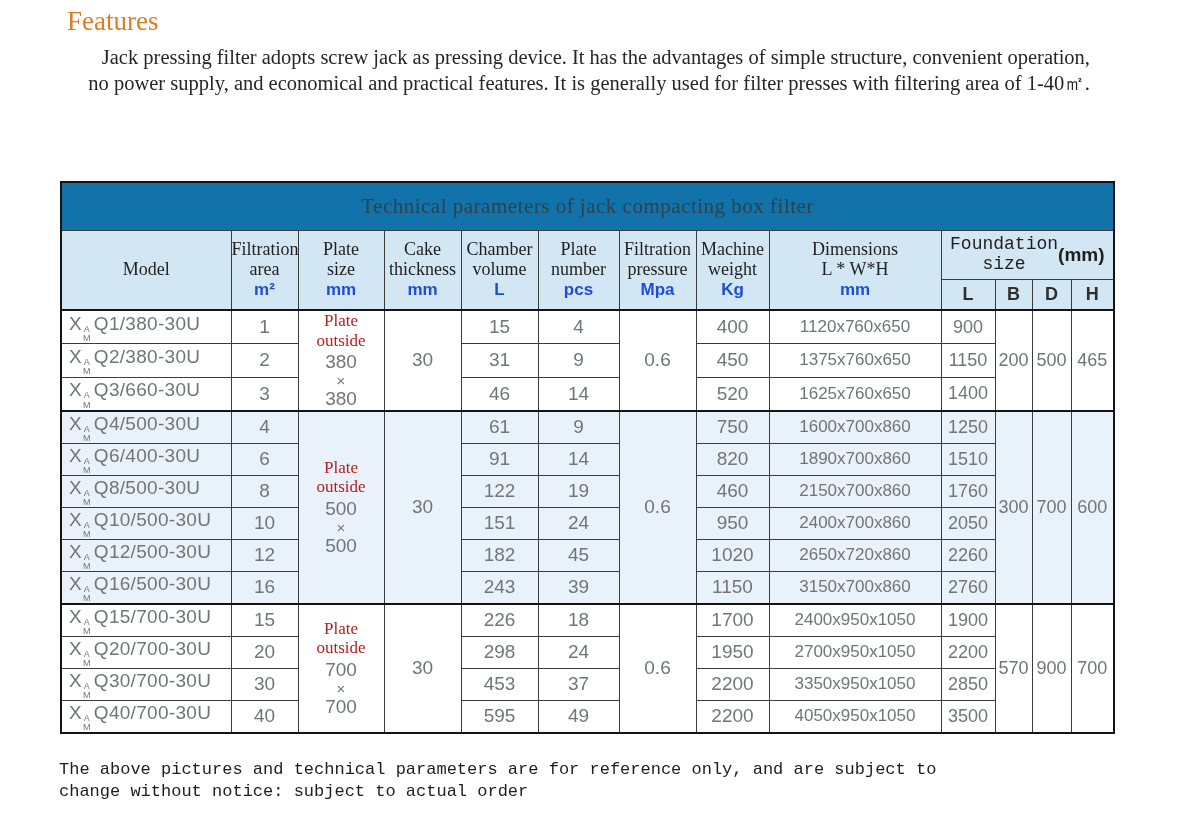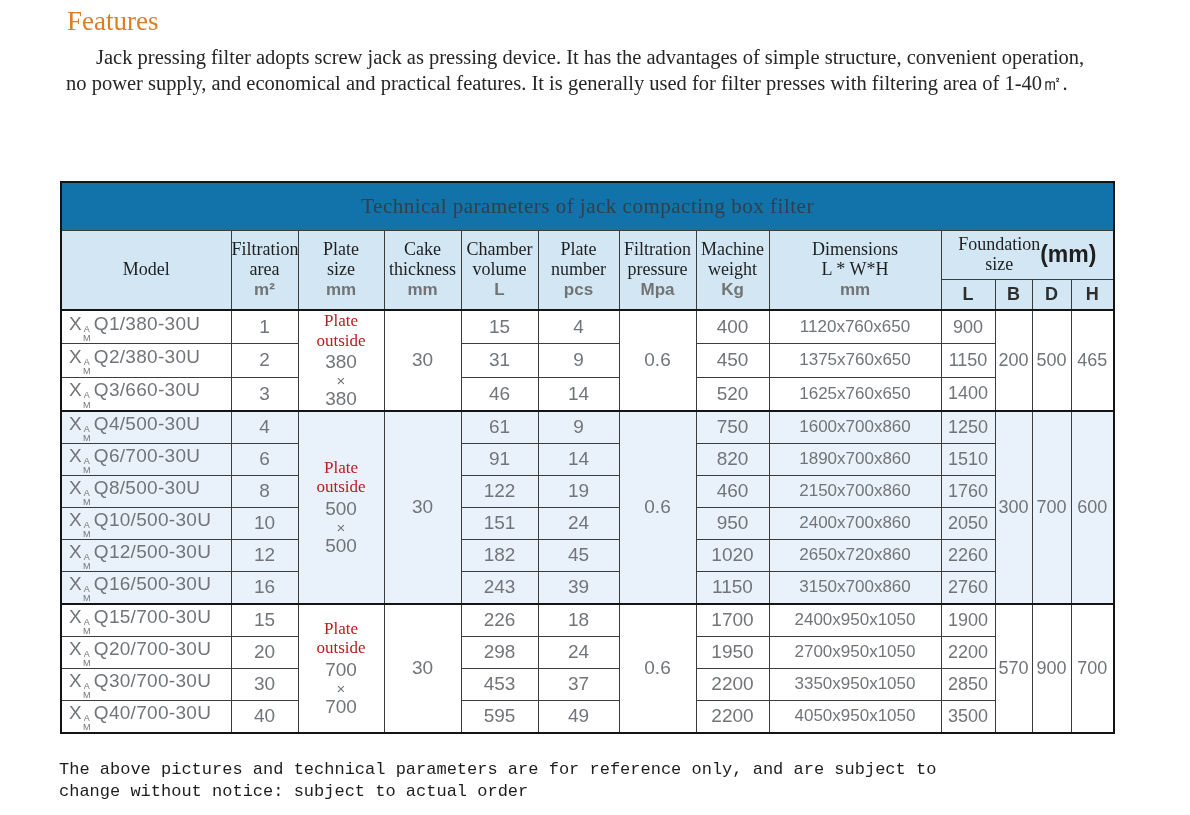--- a/index.html
+++ b/index.html
@@ -7,21 +7,21 @@
     width:1190px;height:815px;position:relative;background:#ffffff;
     font-family:"Liberation Serif", serif;overflow:hidden;
   }
   .features-heading{
     position:absolute;left:63px;top:2px;margin:4px;
     font-family:"Liberation Serif", serif;font-weight:normal;
     font-size:27px;color:#dd7d26;
   }
   .intro{
     position:absolute;left:66px;top:44px;width:1024px;margin:0;
-    font-size:20.5px;line-height:1.28;color:#262626;text-indent:30px;
+    font-size:20.5px;line-height:1.28;color:#262626;text-indent:30px;text-align:right;
   }
   .spec-table{
     position:absolute;left:60px;top:181px;width:1053px;
     border-collapse:collapse;table-layout:fixed;
     border:2px solid #141414;
   }
   .spec-table th,.spec-table td{
     border:1px solid #3c3c3c;padding:0;overflow:hidden;text-align:center;
   }
   .title-bar{
@@ -36,29 +36,29 @@
     font-size:18px;color:#1f1f1f;line-height:1.1;
   }
   .sub-row th{
     background:#d2e6f4;height:29px;
     font-family:"Liberation Sans", sans-serif;font-weight:bold;
     font-size:18px;color:#2e2e2e;
   }
   .hlabel{white-space:pre-line;}
   .hunit{
     font-family:"Liberation Sans", sans-serif;font-weight:bold;
-    font-size:17px;color:#737373;margin-top:2px;
+    font-size:17px;color:#1d4ed8;margin-top:2px;
   }
   .foundation-head .flabel{
-    display:inline-block;white-space:pre-line;vertical-align:middle;font-size:18px;
+    display:inline-block;white-space:pre-line;vertical-align:middle;font-size:18px;font-family:Liberation Mono, monospace;
   }
   .foundation-head .fsuffix{
     display:inline-block;vertical-align:middle;
     font-family:"Liberation Sans", sans-serif;font-weight:bold;
-    font-size:23px;color:#1f1f1f;
+    font-size:19px;color:#1f1f1f;
   }
   tbody td{
     height:31px;vertical-align:middle;
     font-family:"Liberation Sans", sans-serif;
     font-size:19px;color:#717579;
   }
   tr.g-white td{background:#ffffff;}
   tr.g-blue td{background:#e9f2fa;}
   tbody tr.group-start td{border-top:2px solid #141414;}
   td.model{text-align:left;padding-left:7px;letter-spacing:.3px;}
@@ -232,21 +232,21 @@
           <td class="dims-cell">1600x700x860</td>
           <td class="fl-cell">1250</td>
           <td class="fb-cell" rowspan="6">300</td>
           <td class="fd-cell" rowspan="6">700</td>
           <td class="fh-cell" rowspan="6">600</td>
         </tr>
         <tr class="g-blue">
           <td class="model"><span>X</span><span class="stack">
               <span>A</span>
               <span>M</span>
-            </span><span>Q6/700-30U</span></td>
+            </span><span>Q6/400-30U</span></td>
           <td>6</td>
           <td>91</td>
           <td>14</td>
           <td>820</td>
           <td class="dims-cell">1890x700x860</td>
           <td class="fl-cell">1510</td>
         </tr>
         <tr class="g-blue">
           <td class="model"><span>X</span><span class="stack">
               <span>A</span>

